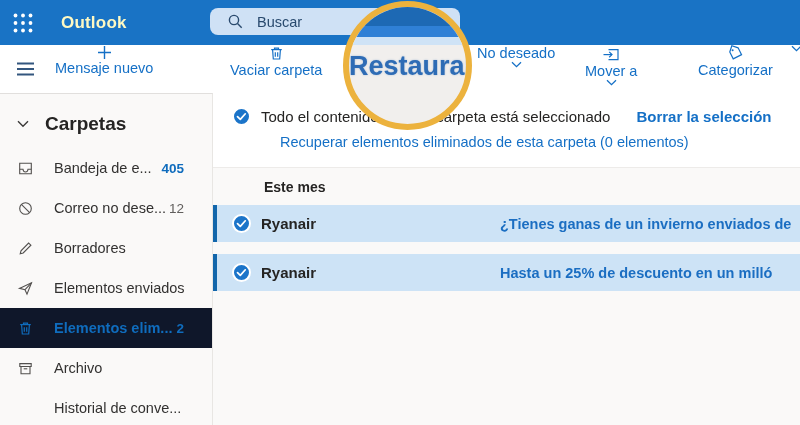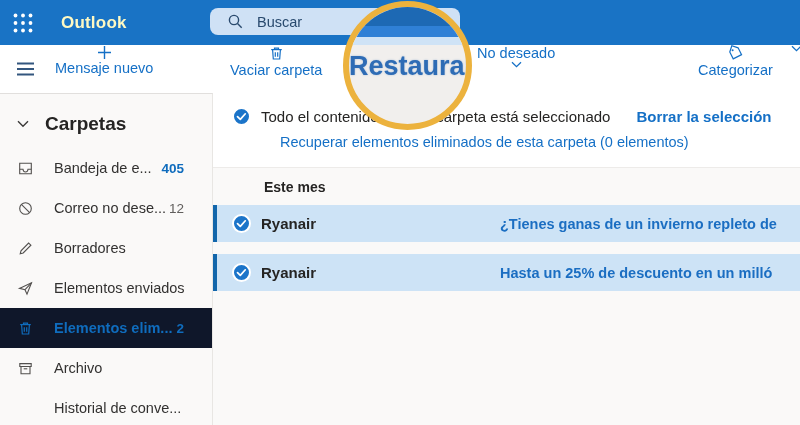--- a/index.html
+++ b/index.html
@@ -131,20 +131,35 @@
 
   <div class="tb-item" style="left:477px;">
     <span>No deseado</span>
     <span>
       <svg width="11" height="7" viewBox="0 0 11 7" stroke="#1570c6" stroke-width="1.3" fill="none">
         <path d="M1 1.2l4.5 4.4L10 1.2"></path>
       </svg>
     </span>
   </div>
 
+  <div class="tb-item" style="left:585px;">
+    <span>
+      <svg width="18" height="18" viewBox="0 0 18 18" stroke="#1570c6" stroke-width="1.2" fill="none">
+        <path d="M6.5 4.6h9.5v10h-9.5"></path>
+          <path d="M1.5 9.6h8.5"></path>
+          <path d="M7.2 6.9l2.8 2.7-2.8 2.7"></path>
+      </svg>
+    </span>
+    <span>Mover a</span>
+    <span>
+      <svg width="11" height="7" viewBox="0 0 11 7" stroke="#1570c6" stroke-width="1.3" fill="none">
+        <path d="M1 1.2l4.5 4.4L10 1.2"></path>
+      </svg>
+    </span>
+  </div>
 
   <div class="tb-item" style="left:698px;">
     <span>
       <svg width="17" height="17" viewBox="0 0 17 17" stroke="#1570c6" stroke-width="1.2" fill="none">
         <path d="M9.2 2.3l5.4 5.4-6.6 6.6-5.4-5.4V2.3z" transform="rotate(18 8.5 8.5)"></path>
         <circle cx="5.6" cy="5.2" r="1" fill="#1570c6" stroke="none"></circle>
       </svg>
     </span>
     <span>Categorizar</span>
   </div>
@@ -262,21 +277,21 @@
 
     <div class="groupheader">Este mes</div>
 
     <div class="mailrow">
       <span class="checkcircle">
         <svg width="11" height="9" viewBox="0 0 11 9" fill="none" stroke="#fff" stroke-width="1.7" stroke-linecap="round" stroke-linejoin="round">
             <path d="M1.5 4.6l2.8 2.8 5-5.6"></path>
           </svg>
       </span>
       <span class="sender">Ryanair</span>
-      <span class="subject">¿Tienes ganas de un invierno repleto de</span>
+      <span class="subject">¿Tienes ganas de un invierno enviados de</span>
     </div>
 
     <div class="mailrow">
       <span class="checkcircle">
         <svg width="11" height="9" viewBox="0 0 11 9" fill="none" stroke="#fff" stroke-width="1.7" stroke-linecap="round" stroke-linejoin="round">
             <path d="M1.5 4.6l2.8 2.8 5-5.6"></path>
           </svg>
       </span>
       <span class="sender">Ryanair</span>
       <span class="subject">Hasta un 25% de descuento en un milló</span>

